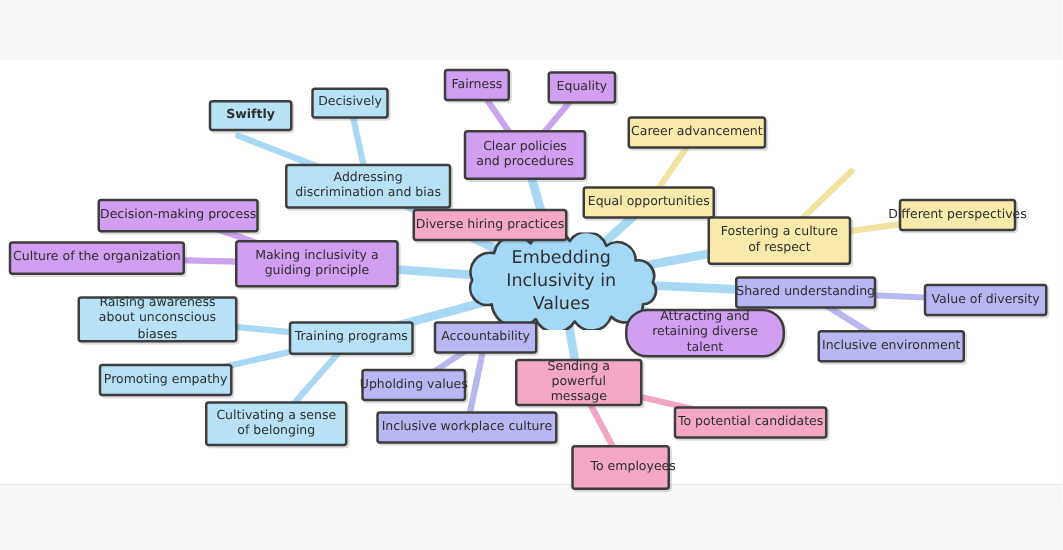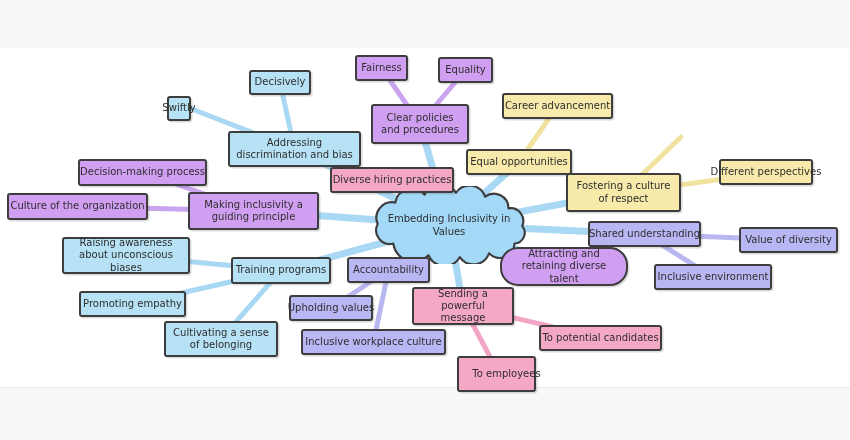--- a/index.html
+++ b/index.html
@@ -27,21 +27,21 @@
   .node.blue{background:#b7e2f6;}
   .node.purple{background:#d19ff2;}
   .node.periwinkle{background:#b9b7f3;}
   .node.pink{background:#f5a8c6;}
   .node.yellow{background:#f8eaab;}
   .center-topic{position:absolute;cursor:pointer;}
   .center-topic svg{position:absolute;left:0;top:0;}
   .center-label{
     position:absolute;left:0;top:0;width:100%;height:100%;
     display:flex;align-items:center;justify-content:center;text-align:center;
-    font-size:10px;line-height:1.35;color:#2e2e2e;padding:0 18px;box-sizing:border-box;
+    font-size:14px;line-height:1.35;color:#2e2e2e;padding:0 18px;box-sizing:border-box;
   }
 </style>
 </head>
 <body>
 
 <div class="stage">
   <div class="board"></div>
   <svg id="edge-layer" width="850" height="440" viewBox="0 0 850 440">
       <line x1="449" y1="225" x2="420" y2="124" stroke="#a9d8f5" stroke-width="7" stroke-linecap="round"></line>
       <line x1="449" y1="225" x2="294.5" y2="149" stroke="#a9d8f5" stroke-width="7" stroke-linecap="round"></line>
@@ -82,21 +82,21 @@
       </div>
       <div class="node purple nowrap" style="left: 355px; top: 55px; width: 53px; height: 26px;">
         <span>Fairness</span>
       </div>
       <div class="node purple nowrap" style="left: 438px; top: 57px; width: 55px; height: 26px;">
         <span>Equality</span>
       </div>
       <div class="node blue nowrap" style="left: 249px; top: 70px; width: 62px; height: 25px;">
         <span>Decisively</span>
       </div>
-      <div class="node blue nowrap" style="left: 167px; top: 96px; width: 24px; height: 25px;">
+      <div class="node blue nowrap" style="left: 167px; top: 80px; width: 67px; height: 25px; font-weight: bold;">
         <span>Swiftly</span>
       </div>
       <div class="node purple" style="left: 371px; top: 104px; width: 98px; height: 40px;">
         <span>Clear policies and procedures</span>
       </div>
       <div class="node yellow nowrap" style="left: 502px; top: 93px; width: 111px; height: 26px;">
         <span>Career advancement</span>
       </div>
       <div class="node blue" style="left: 228px; top: 131px; width: 133px; height: 36px; justify-content: center;">
         <span>Addressing discrimination and bias</span>

